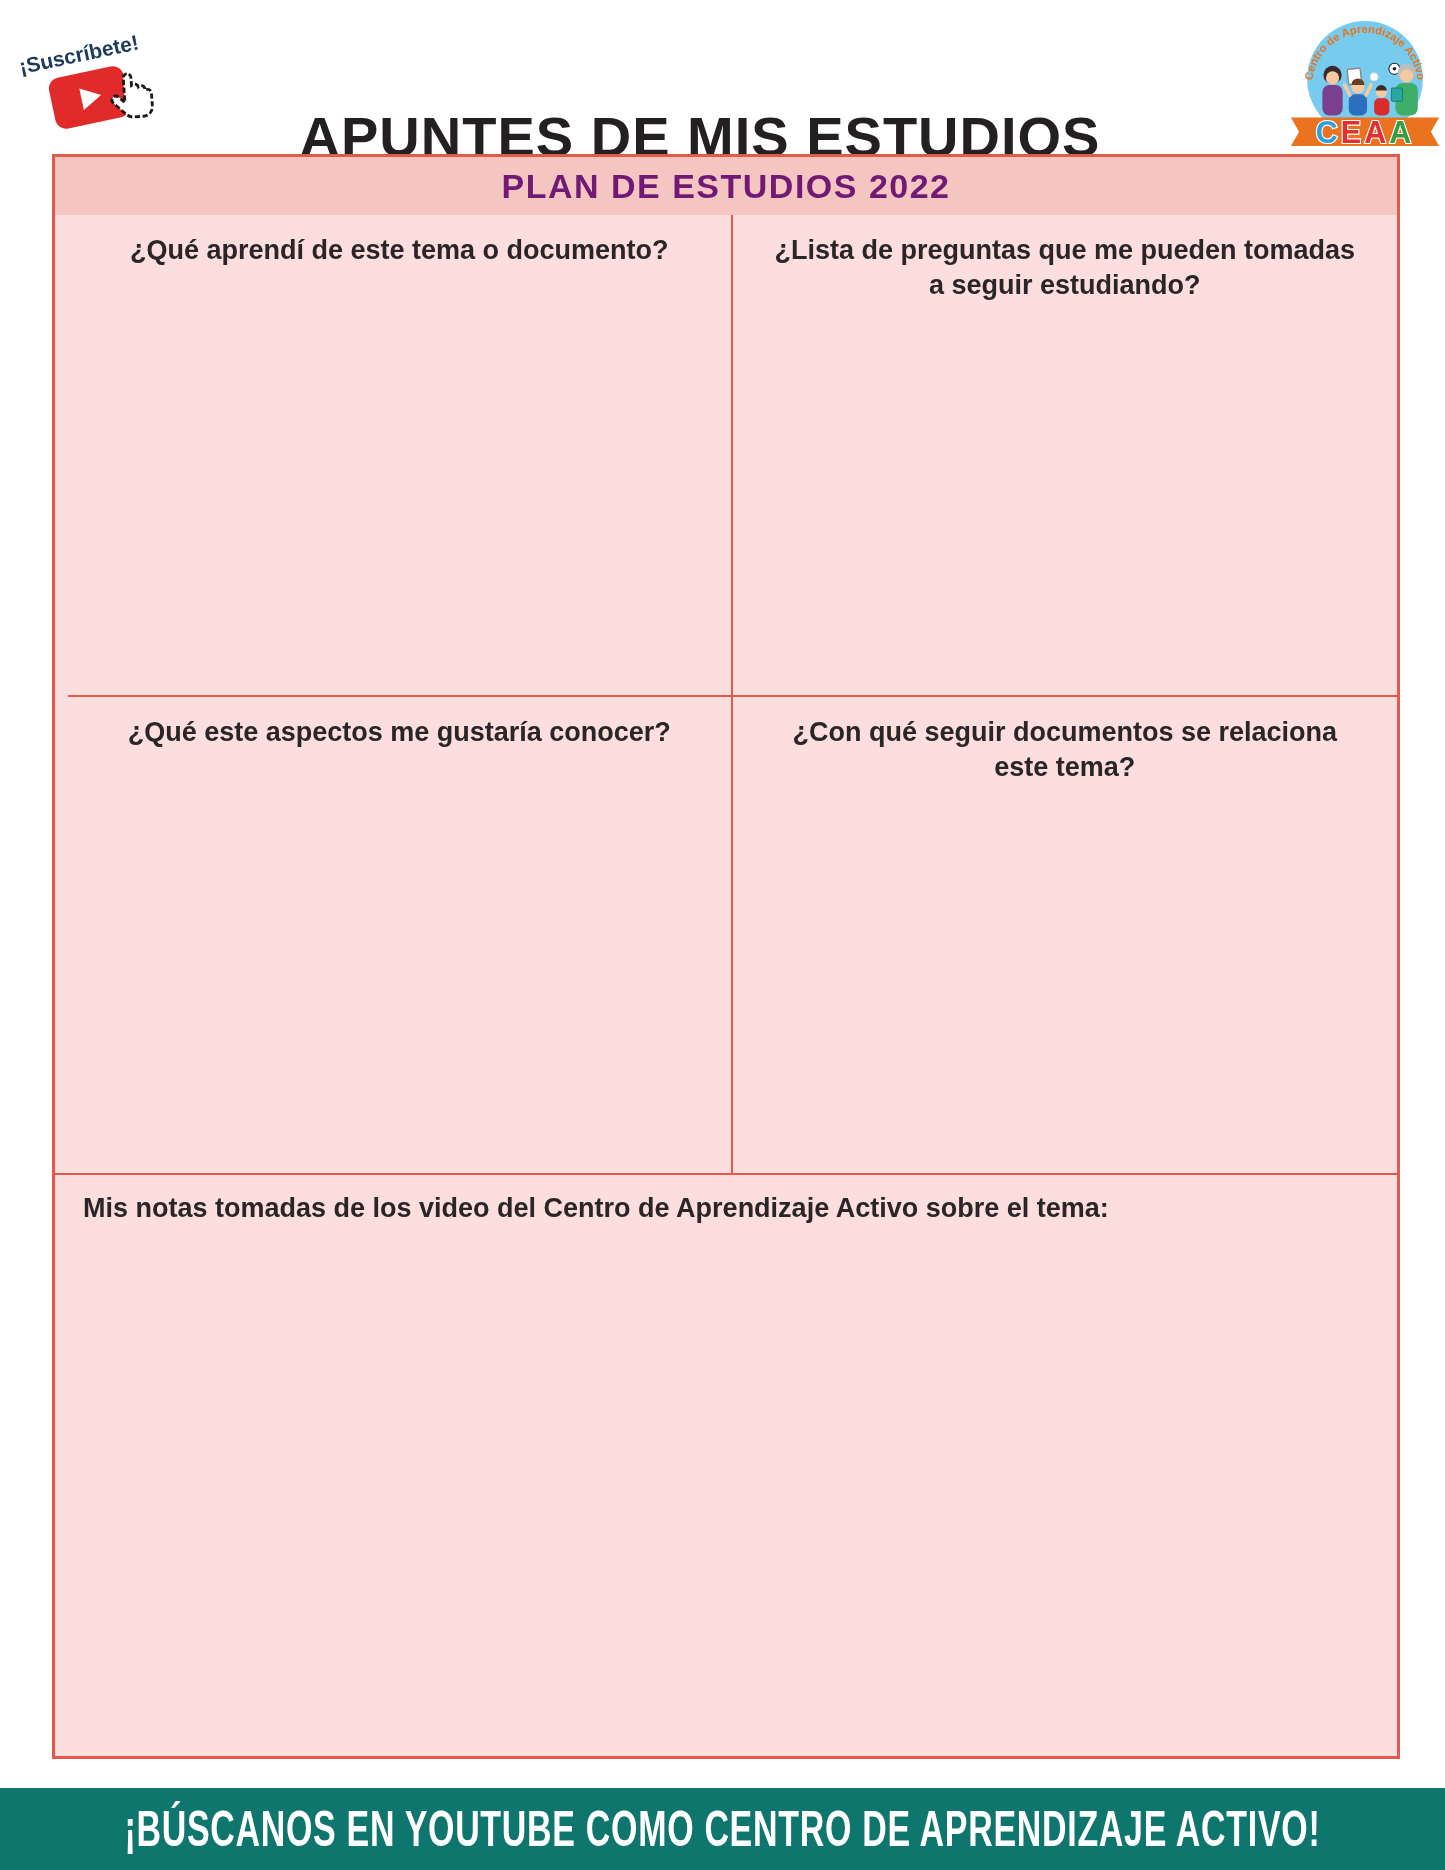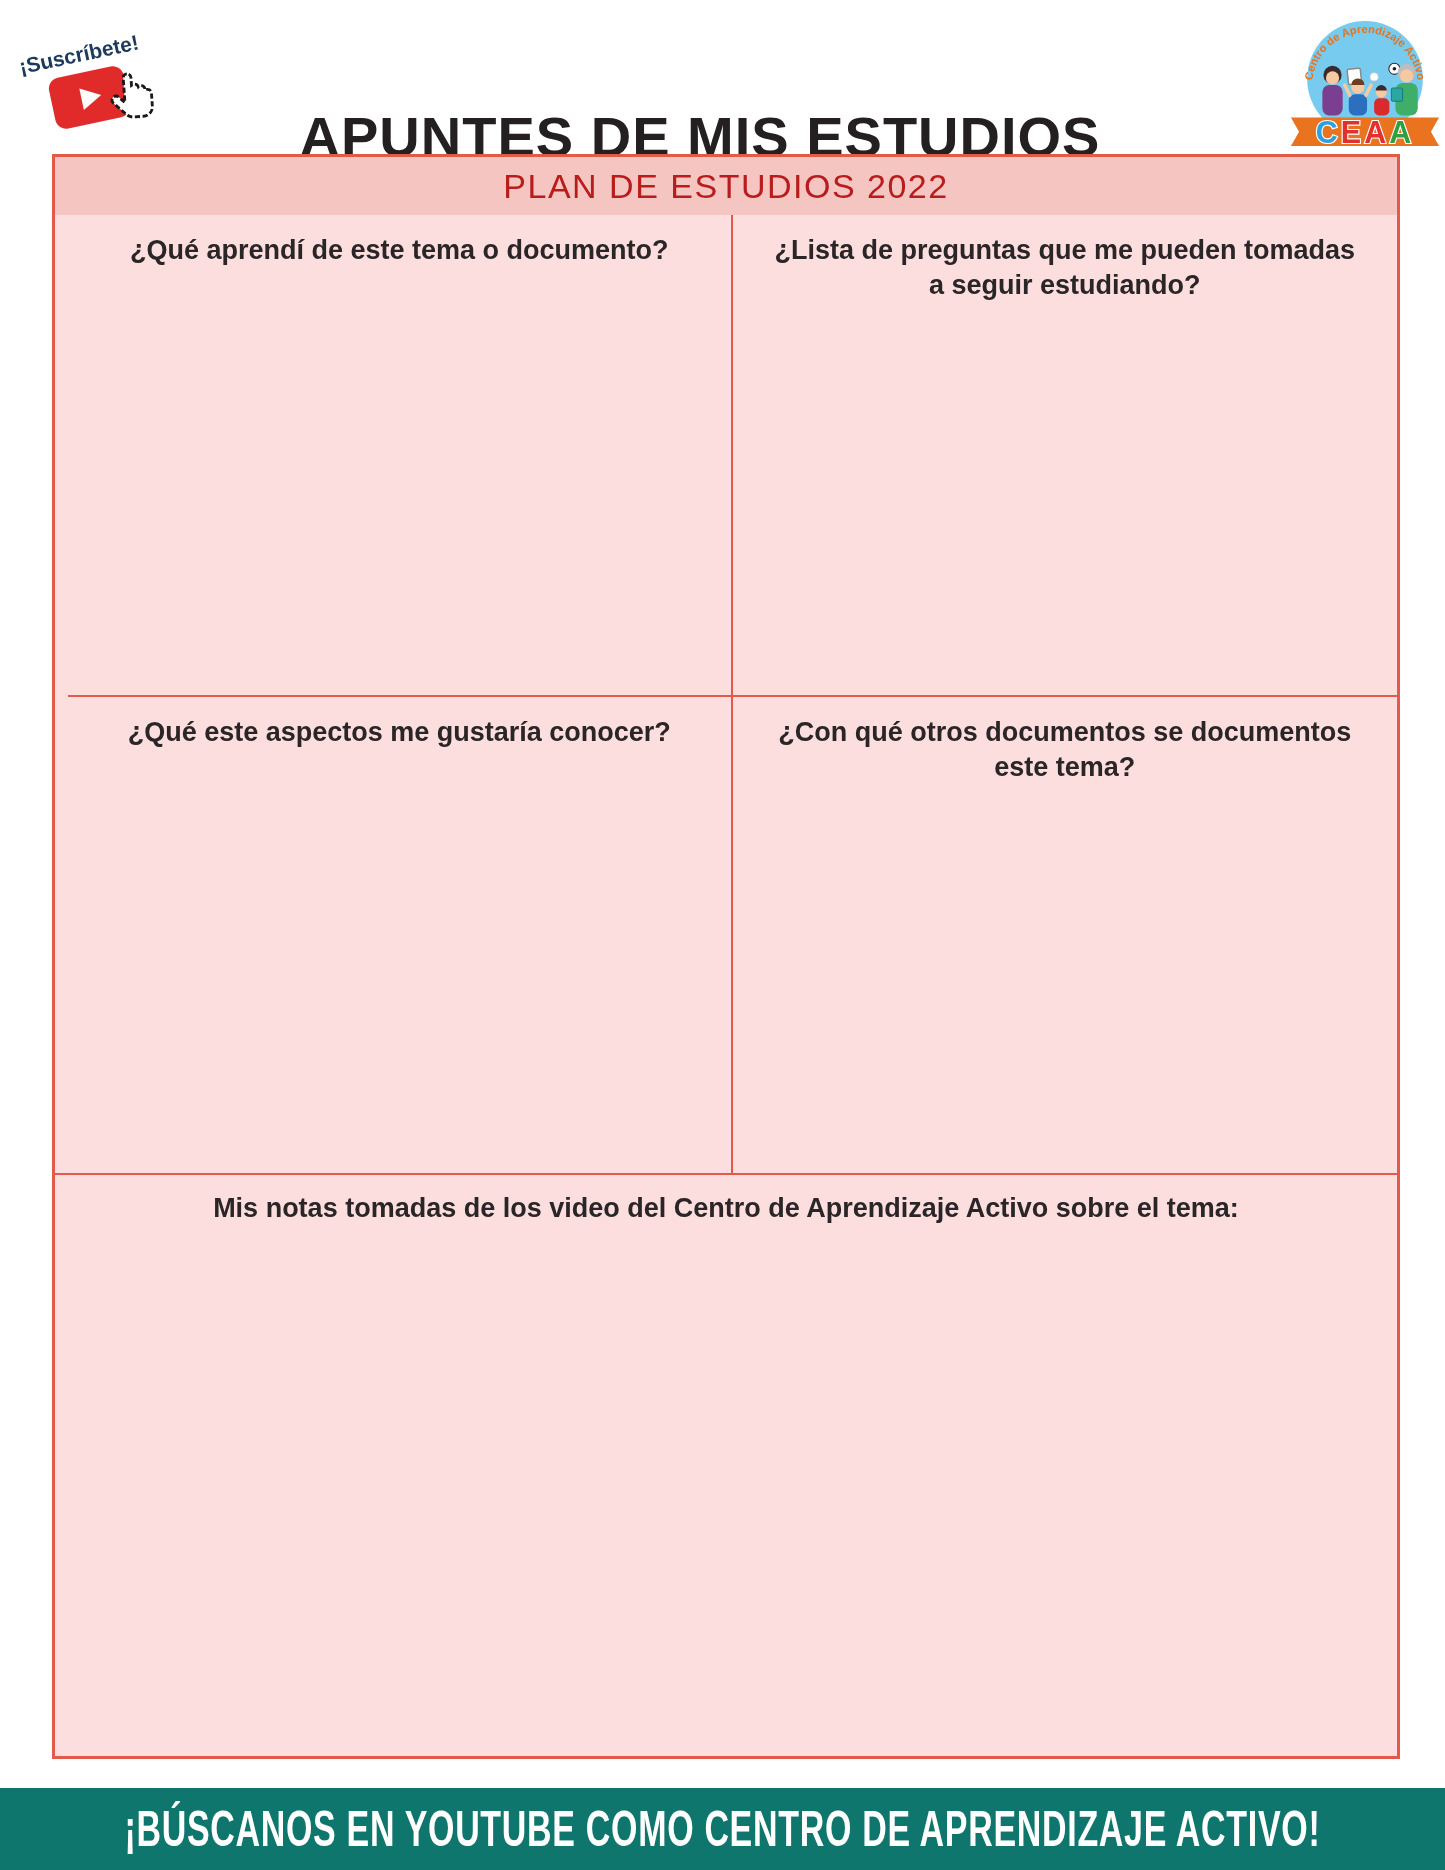--- a/index.html
+++ b/index.html
@@ -76,23 +76,23 @@
     width: 1348px; height: 1605px;
     border: 3px solid #e25b4a;
     display: flex;
     flex-direction: column;
     background: #fbdedd;
   }
   .table-header {
     height: 58px;
     flex: 0 0 58px;
     background: #f5c6c1;
-    color: #b91c1c;
+    color: #701a75;
     font-size: 34px;
-    font-weight: normal;
+    font-weight: bold;
     letter-spacing: 1.5px;
     display: flex;
     align-items: center;
     justify-content: center;
   }
   .quad-row { display: flex; margin-left: 13px; }
   .quad-row.row-1 { flex: 0 0 480px; }
   .quad-row.row-2 { flex: 0 0 478px; border-top: 2px solid #e25b4a; }
   .quad-cell {
     flex: 1 1 50%;
@@ -113,21 +113,20 @@
   .notes-row {
     flex: 1 1 auto;
     border-top: 2px solid #e25b4a;
     background: #fbdedd;
     padding: 18px 28px 0 28px;
     text-align: center;
     font-size: 27px;
     font-weight: bold;
     color: #2a2526;
     display: flex;
-    flex-direction: column;
   }
 
   
   .footer-bar {
     position: absolute;
     left: 0; top: 1788px;
     width: 1445px; height: 82px;
     background: #0f766e;
     display: flex;
     align-items: center;
@@ -213,21 +212,21 @@
     </div>
   </div>
 
   <div class="quad-row row-2">
     <div class="quad-cell cell-left">
       <span class="question-line">¿Qué este aspectos me gustaría conocer?</span>
       <span class="question-line"></span>
       <div class="answer-area"></div>
     </div>
     <div class="quad-cell">
-      <span class="question-line">¿Con qué otros documentos se documentos</span>
+      <span class="question-line">¿Con qué seguir documentos se relaciona</span>
       <span class="question-line">este tema?</span>
       <div class="answer-area"></div>
     </div>
   </div>
 
   <div class="notes-row">
     <span class="question-line">Mis notas tomadas de los video del Centro de Aprendizaje Activo sobre el tema:</span>
     <div class="answer-area"></div>
   </div>
 </div>

